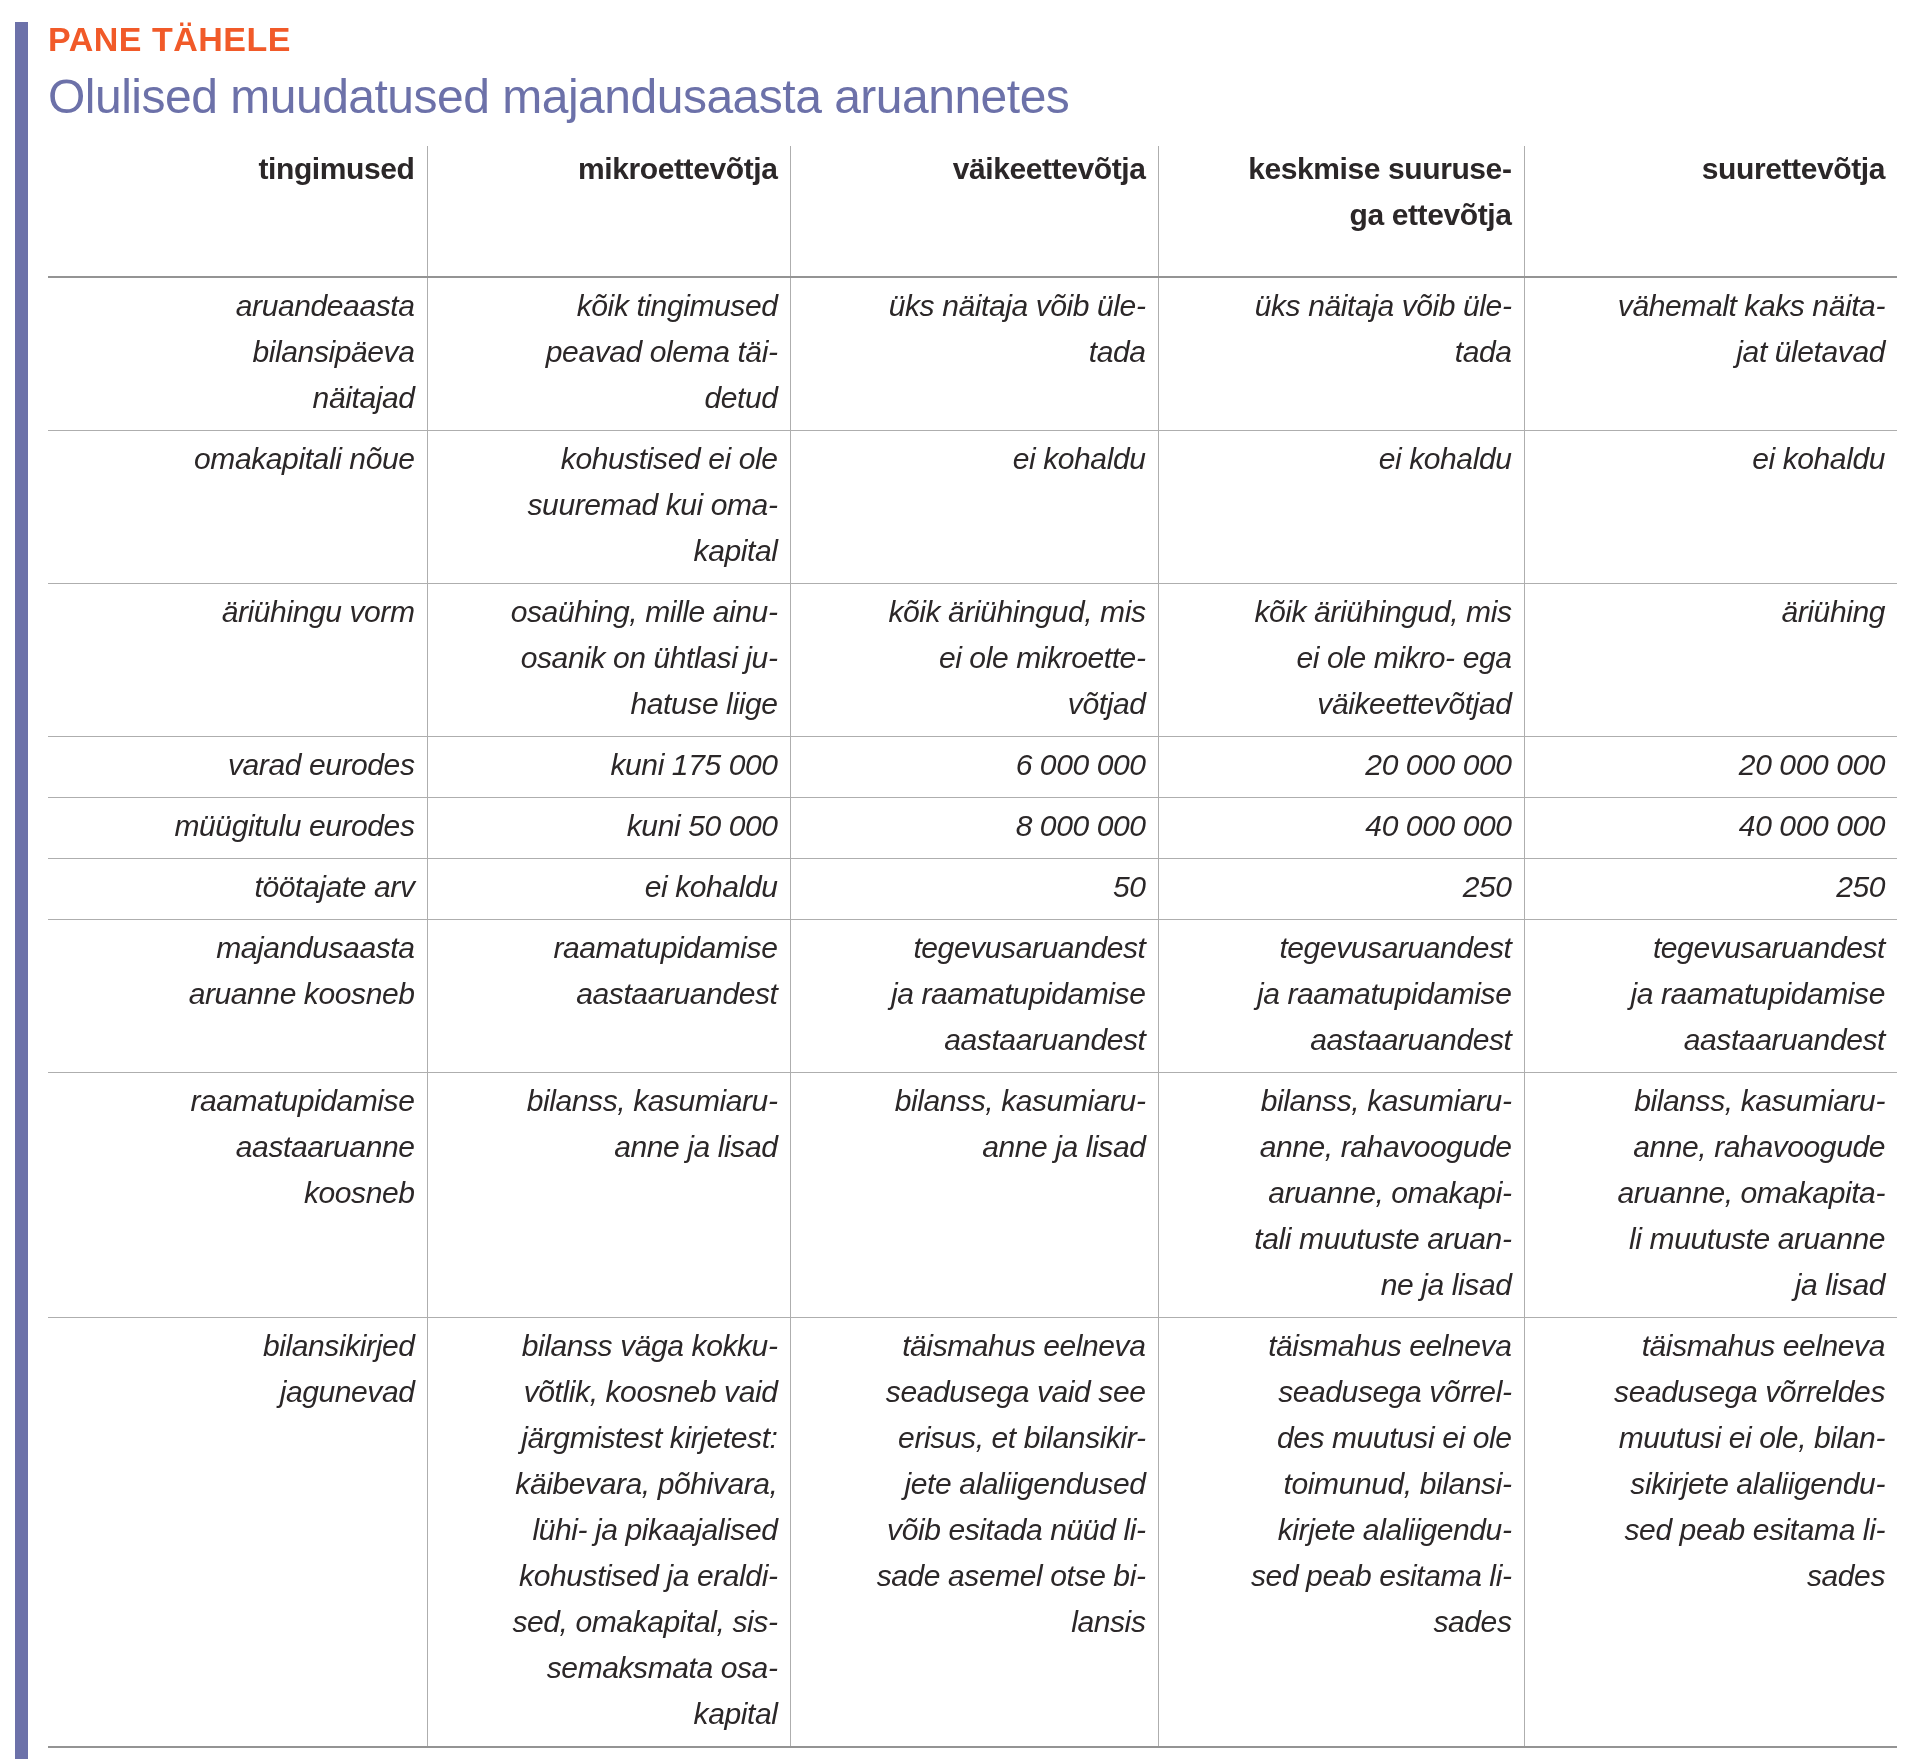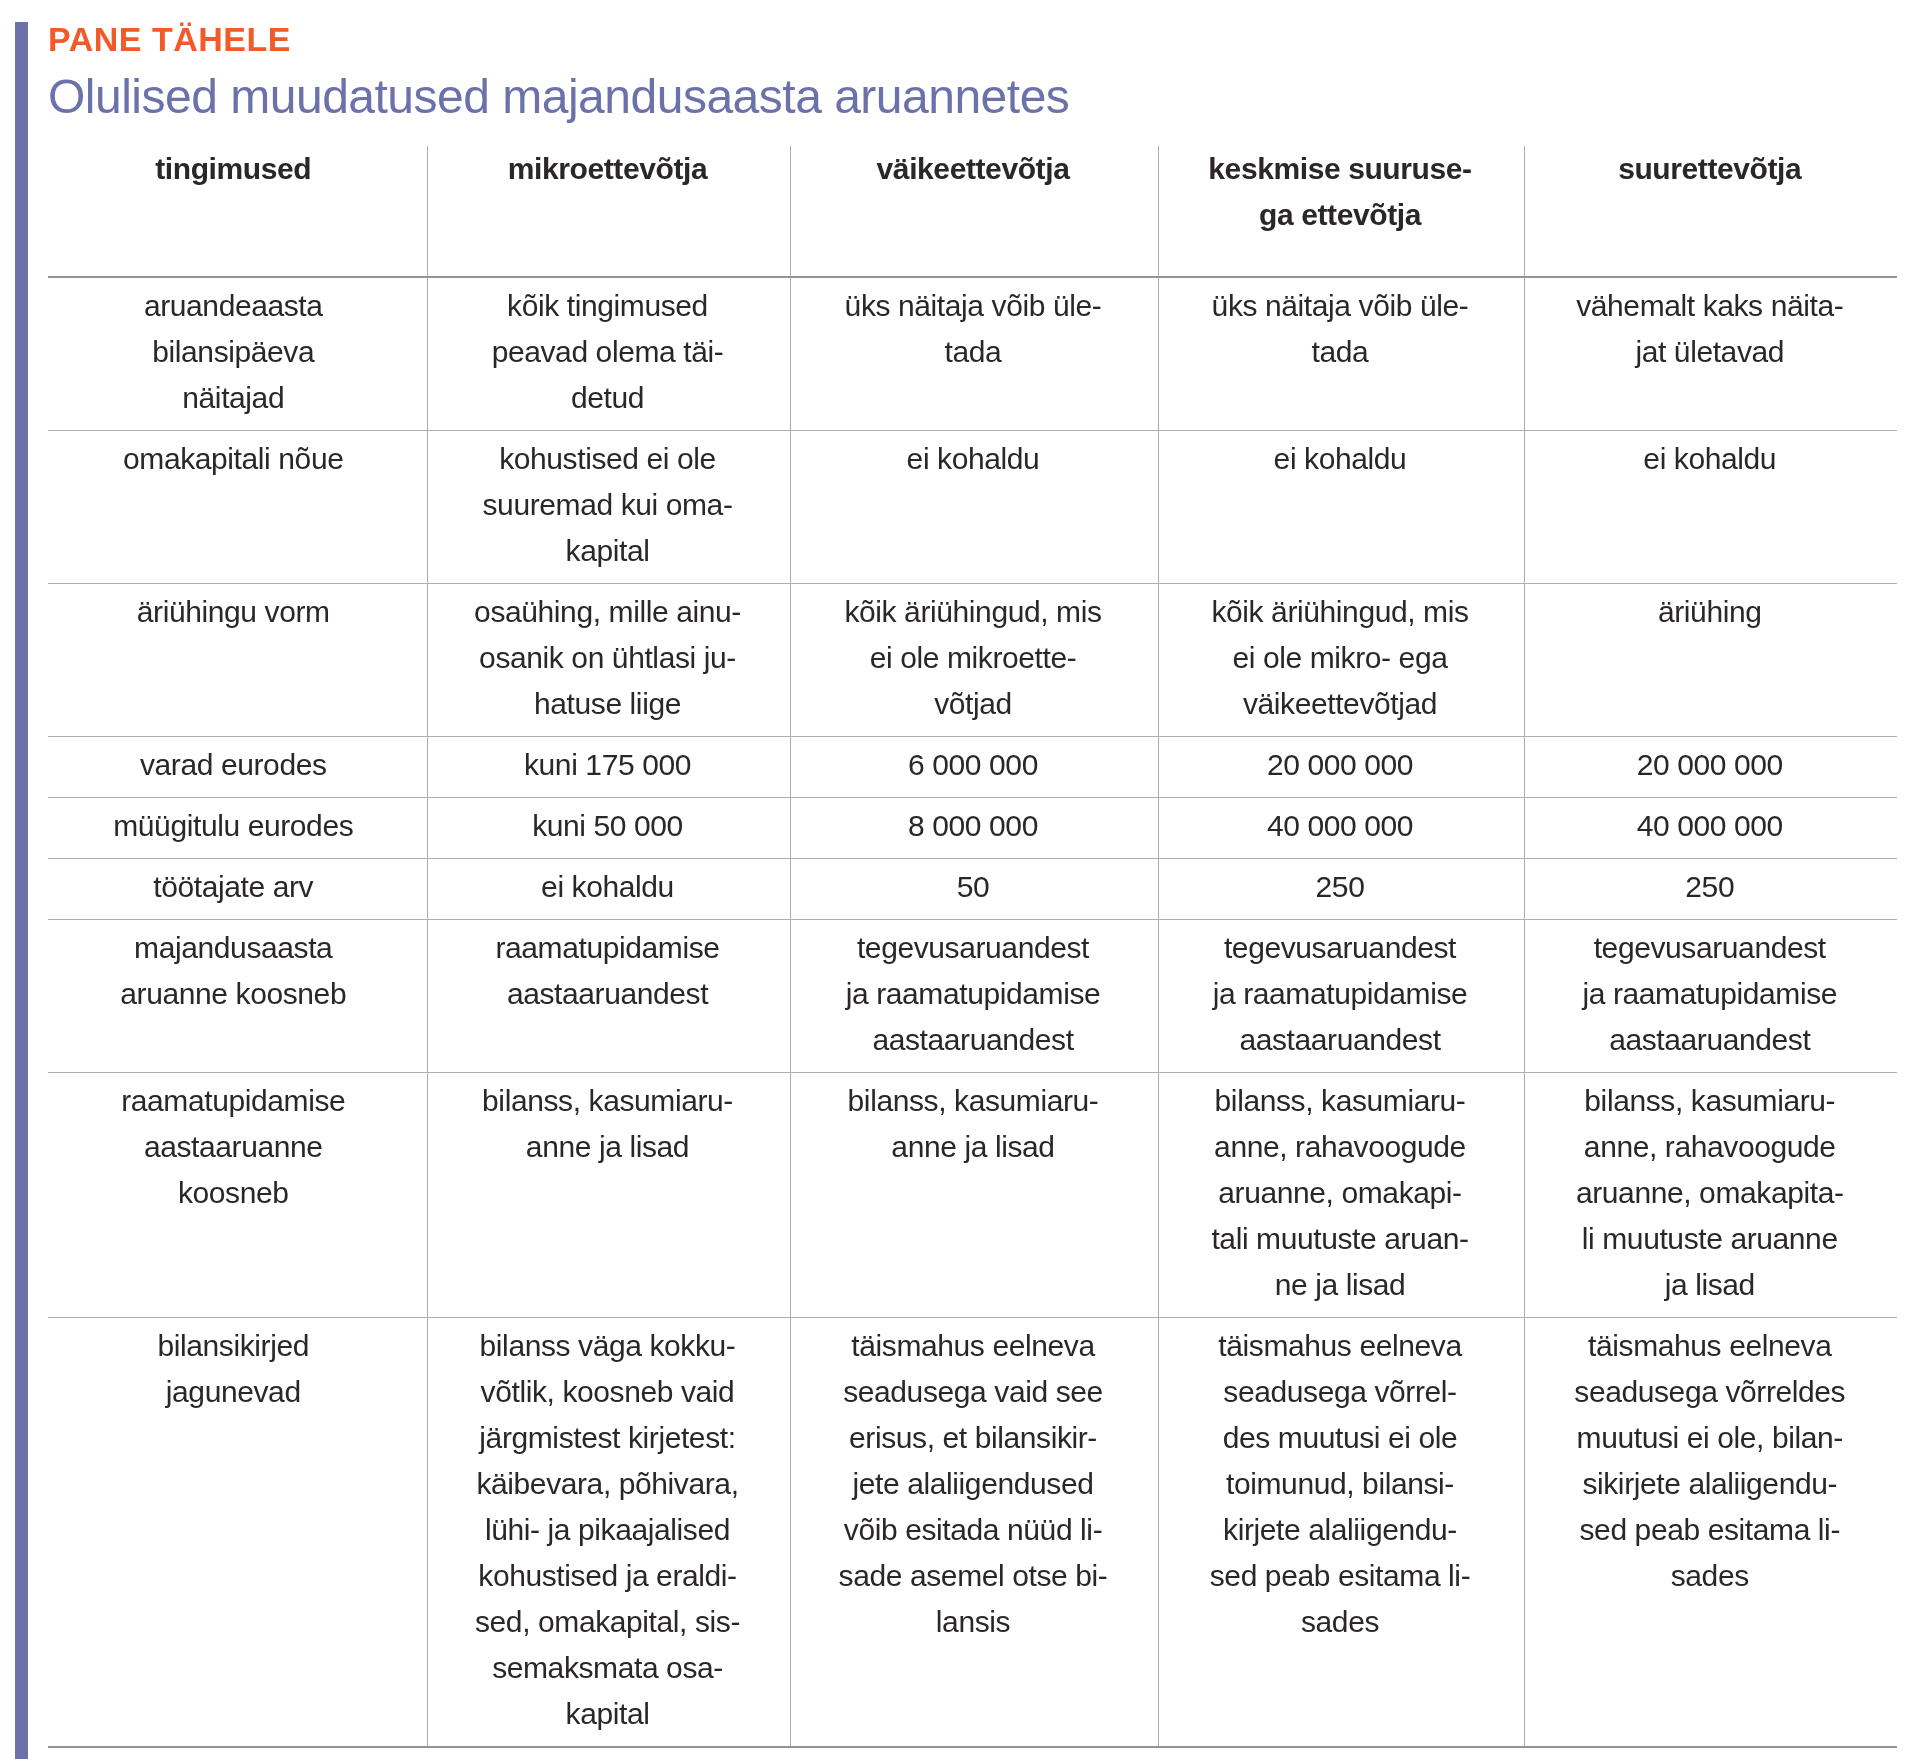--- a/index.html
+++ b/index.html
@@ -56,33 +56,33 @@
     width:1849px;
     table-layout:fixed;
     border-collapse:collapse;
     font-size:30px;
     line-height:46px;
     letter-spacing:-0.4px;
   }
   th,td{
     white-space:pre-line;
     vertical-align:top;
-    text-align:center;
+    text-align:right;
     padding:5px 12px 9px 10px;
     overflow:hidden;
   }
   th:first-child,td:first-child{padding-left:4px;}
   th+th,td+td{border-left:1px solid var(--border-light);margin-left:26px;}
   thead th{
     font-weight:bold;
     padding-top:0;
     padding-bottom:38px;
     border-bottom:2px solid var(--border-strong);
   }
-  tbody td{border-bottom:1px solid var(--border-light);}
+  tbody td{border-bottom:1px solid var(--border-light);font-style:italic;}
   tbody tr:last-child td{border-bottom:2px solid var(--border-strong);}
 </style>
 </head>
 <body>
 
 <div class="page">
   <div class="accent-bar"></div>
   <div class="content">
     <div class="kicker">PANE TÄHELE</div>
     <h1 class="title">Olulised muudatused majandusaasta aruannetes</h1>

